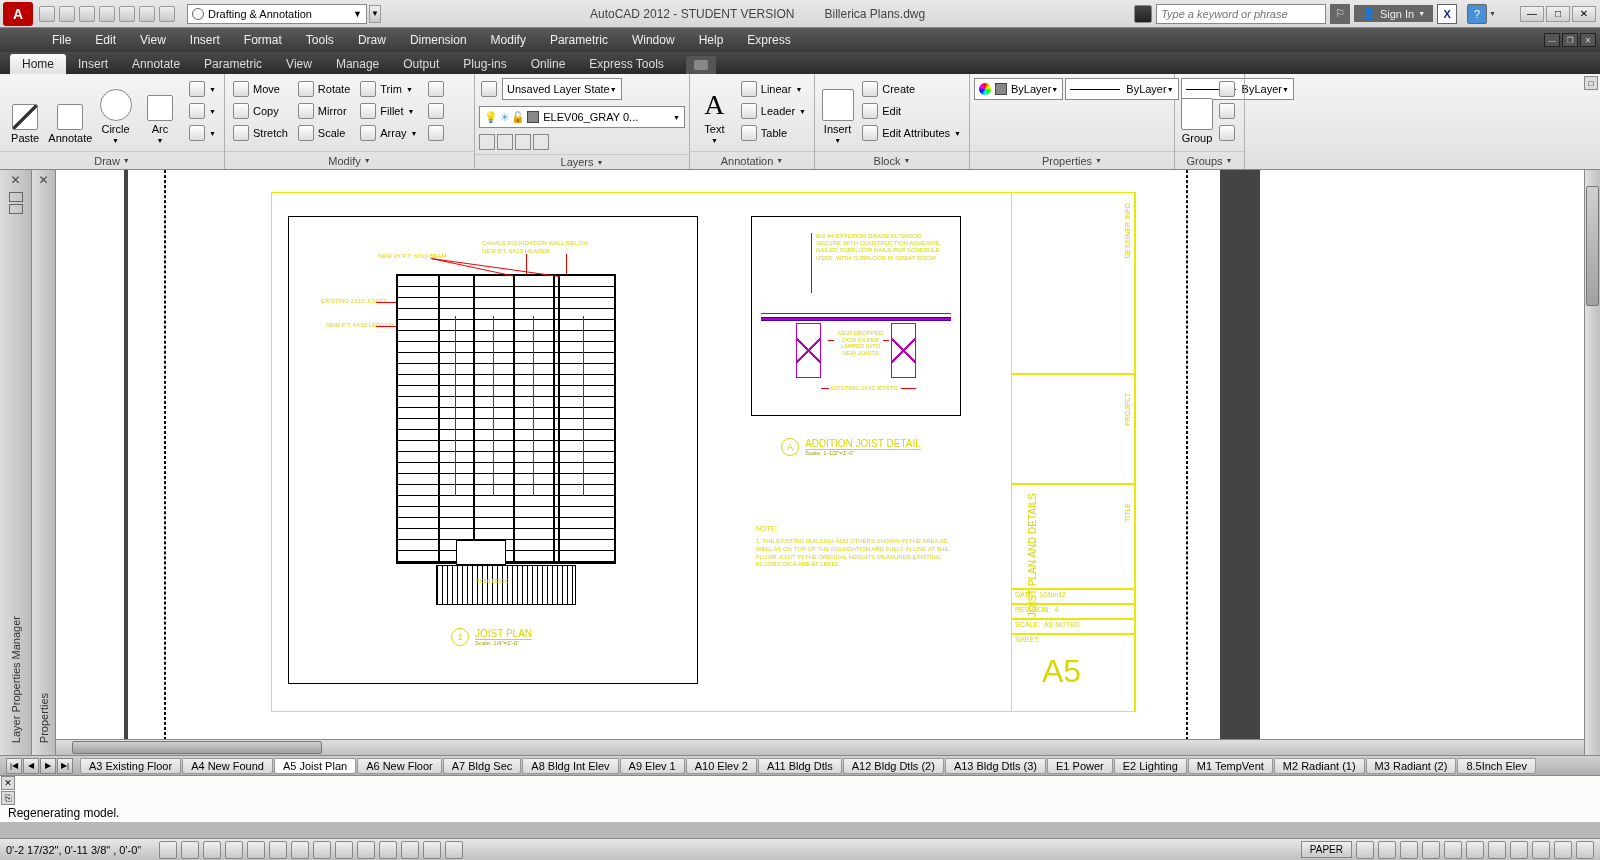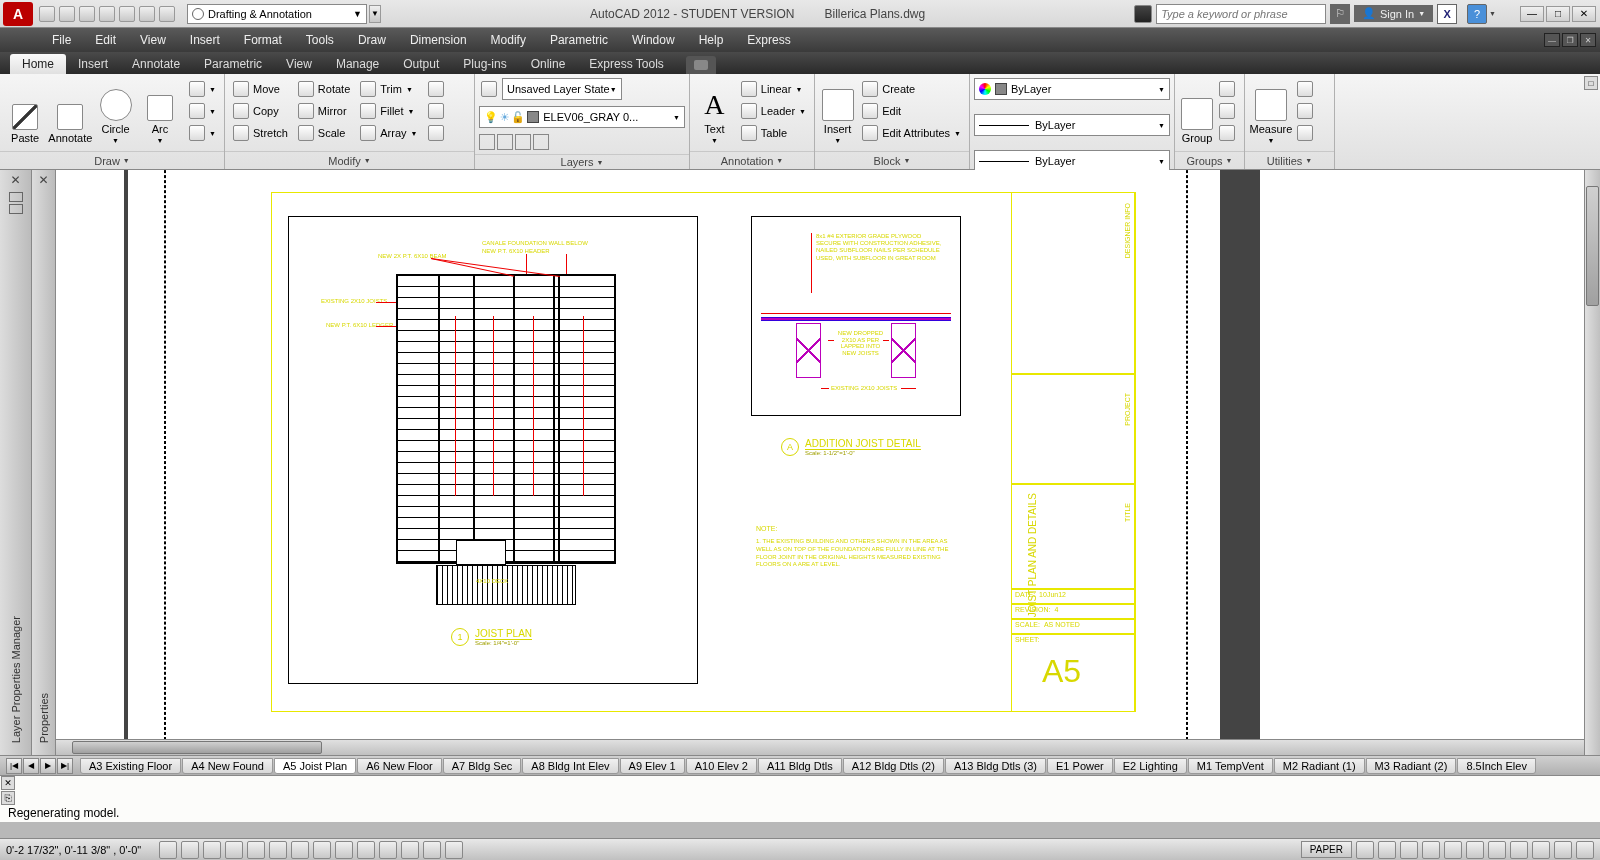--- a/index.html
+++ b/index.html
@@ -347,21 +347,21 @@
           </div>
       </div>
     </div>
     <div class="panel-title">
         <span>Block</span>
         <span class="dd">▼</span>
       </div>
   </div>
 
   <div class="panel" style="width:205px;">
-    <div class="panel-body" style="flex-direction:column;gap:14px;width:100%;justify-content:space-between;">
+    <div class="panel-body" style="flex-direction:row;gap:2px;width:100%;justify-content:space-between;">
       <div class="select-box" style="width:100%;">
           <span style="width:12px;height:12px;border-radius:50%;background:conic-gradient(red,yellow,lime,cyan,blue,magenta,red);margin-right:4px;"></span>
           <span style="width:12px;height:12px;background:#888;border:1px solid #444;margin-right:4px;"></span>
           <span>ByLayer</span>
           <span style="margin-left:auto;font-size:7px;">▼</span>
         </div>
       <div class="select-box" style="width:100%;">
           <span style="width:50px;height:1px;background:#000;margin-right:6px;"></span>
           <span>ByLayer</span>
           <span style="margin-left:auto;font-size:7px;">▼</span>
@@ -395,44 +395,20 @@
             <span class="ico"></span>
           </div>
       </div>
     </div>
     <div class="panel-title">
         <span>Groups</span>
         <span class="dd">▼</span>
       </div>
   </div>
 
-  <div class="panel" style="width:90px;">
-    <div class="panel-body">
-      <div class="bigbtn">
-          <div class="ico"></div>
-          <span>Measure</span>
-          <span style="font-size:7px;">▼</span>
-        </div>
-      <div class="vstack">
-        <div class="smallrow" style="padding:2px;">
-            <span class="ico"></span>
-          </div>
-        <div class="smallrow" style="padding:2px;">
-            <span class="ico"></span>
-          </div>
-        <div class="smallrow" style="padding:2px;">
-            <span class="ico"></span>
-          </div>
-      </div>
-    </div>
-    <div class="panel-title">
-        <span>Utilities</span>
-        <span class="dd">▼</span>
-      </div>
-  </div>
 
   <div style="position:absolute;right:2px;top:2px;width:14px;height:14px;border:1px solid #888;background:#ddd;font-size:8px;display:flex;align-items:center;justify-content:center;">□</div>
 </div>
 
 <div class="workarea">
   <div class="palette">
     <div class="x">✕</div>
     <div style="width:14px;height:10px;border:1px solid #666;margin-top:2px;"></div>
     <div style="width:14px;height:10px;border:1px solid #666;margin-top:2px;"></div>
     <div class="palette-title">Layer Properties Manager</div>

